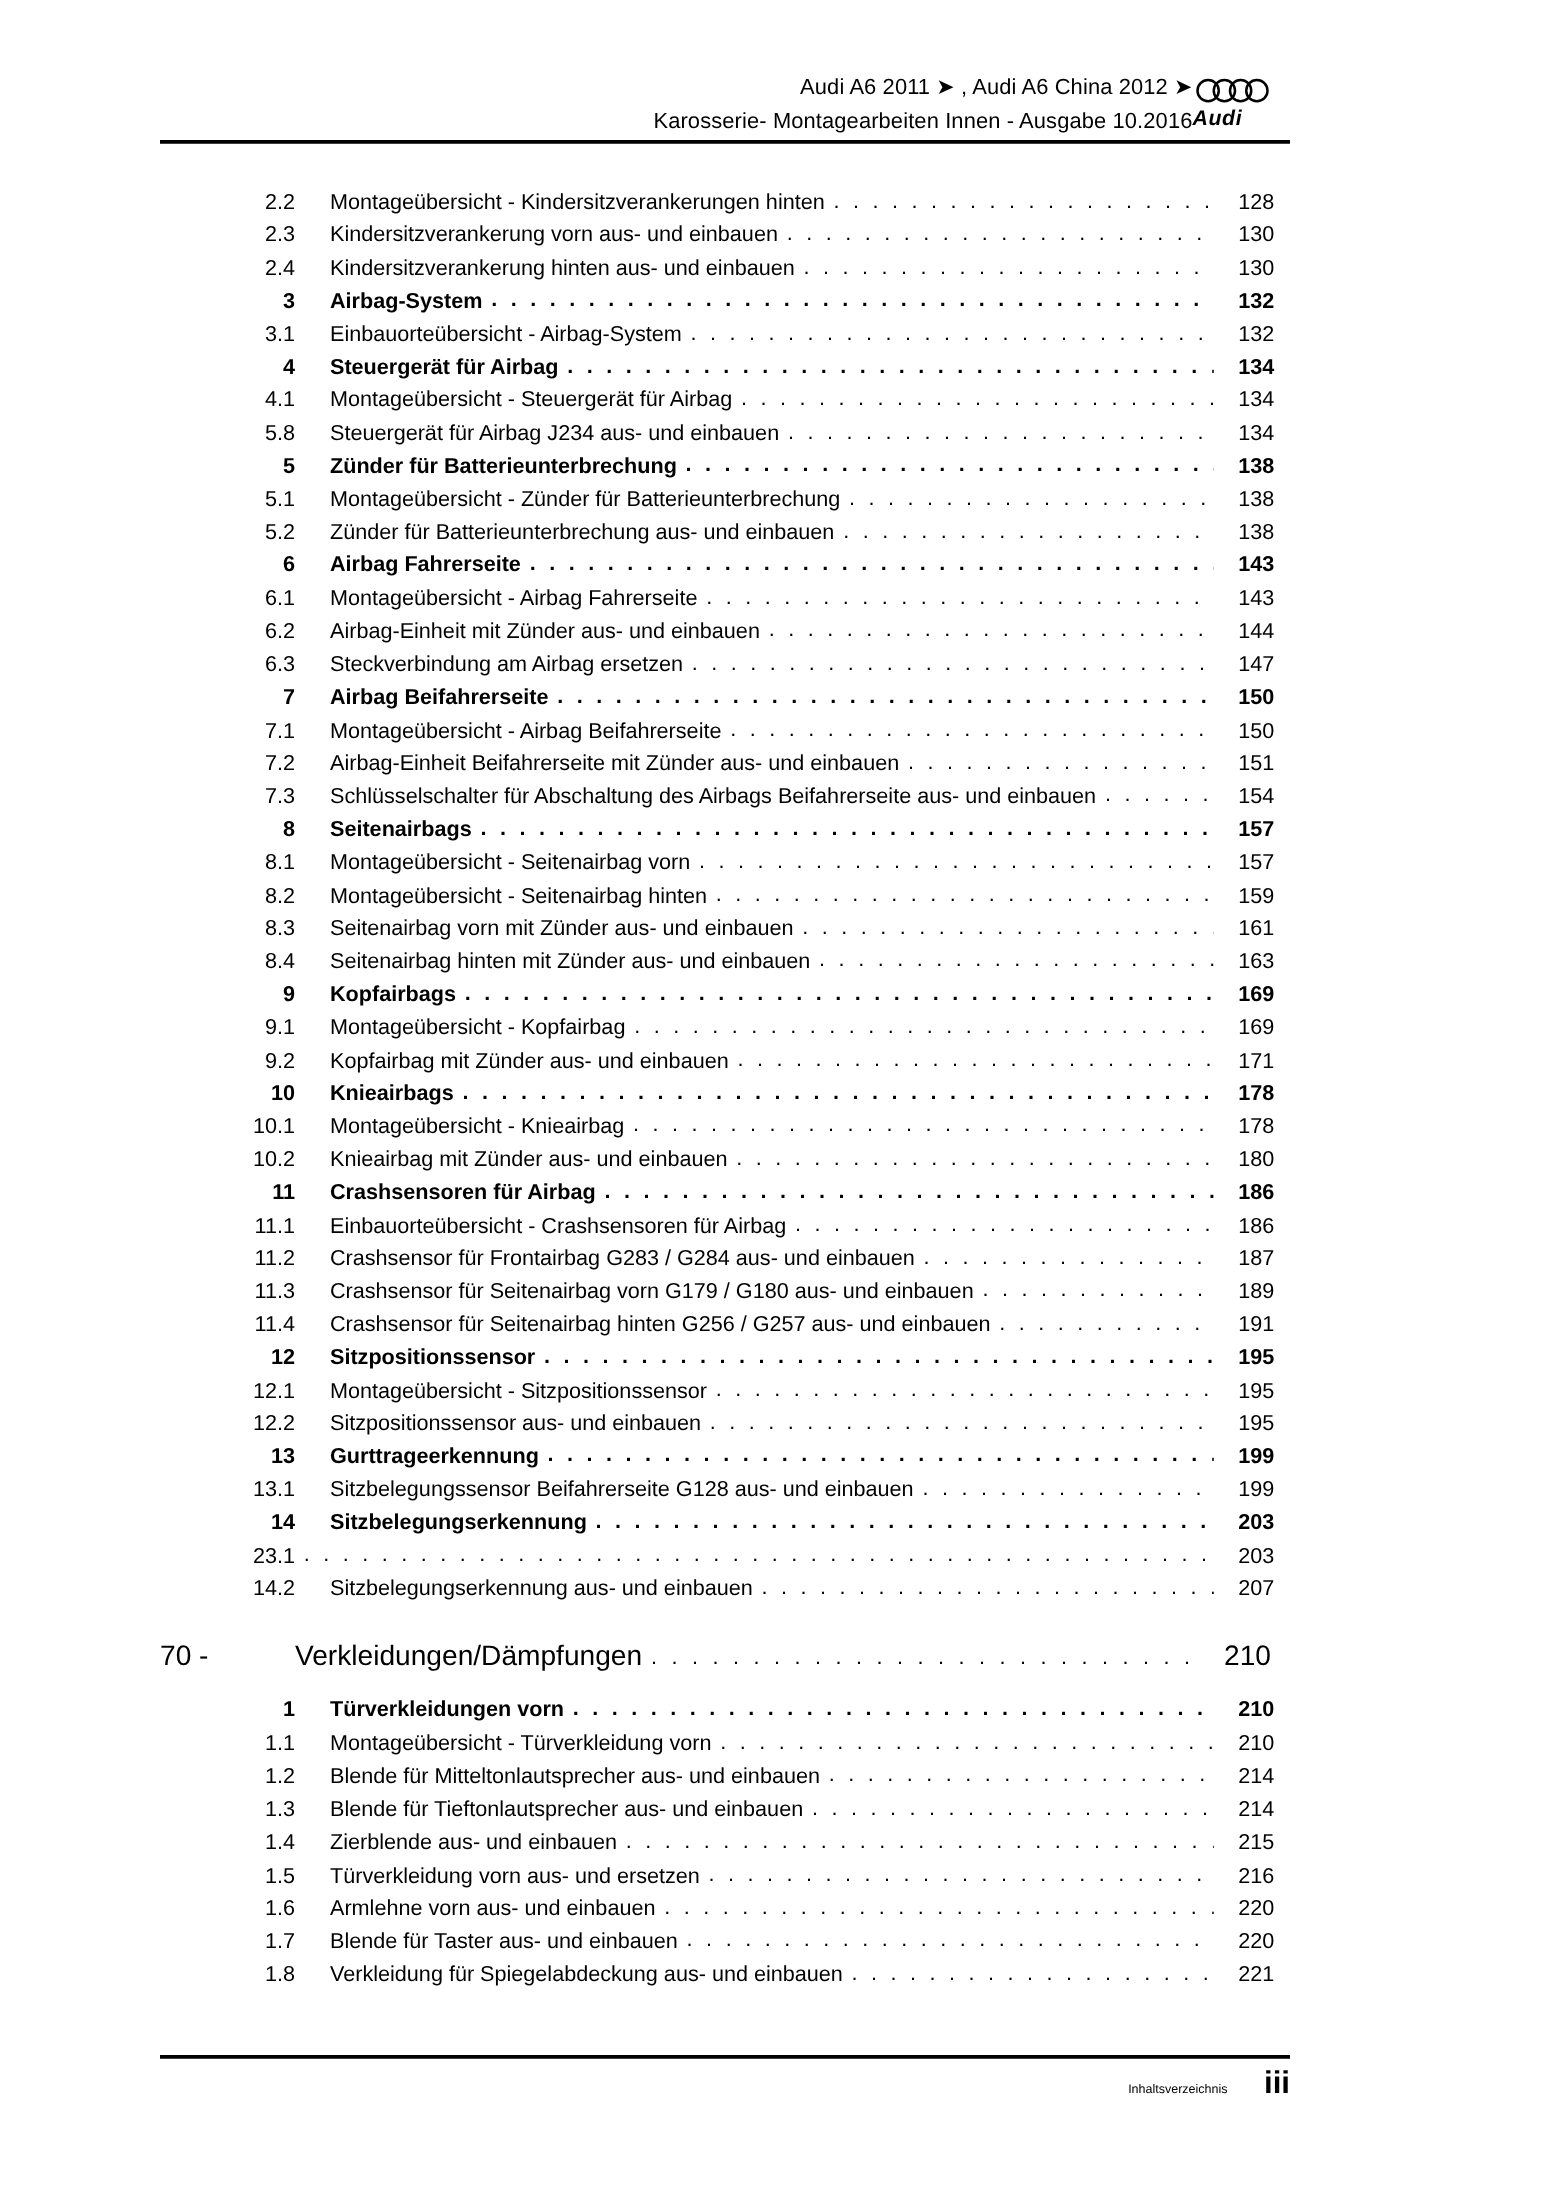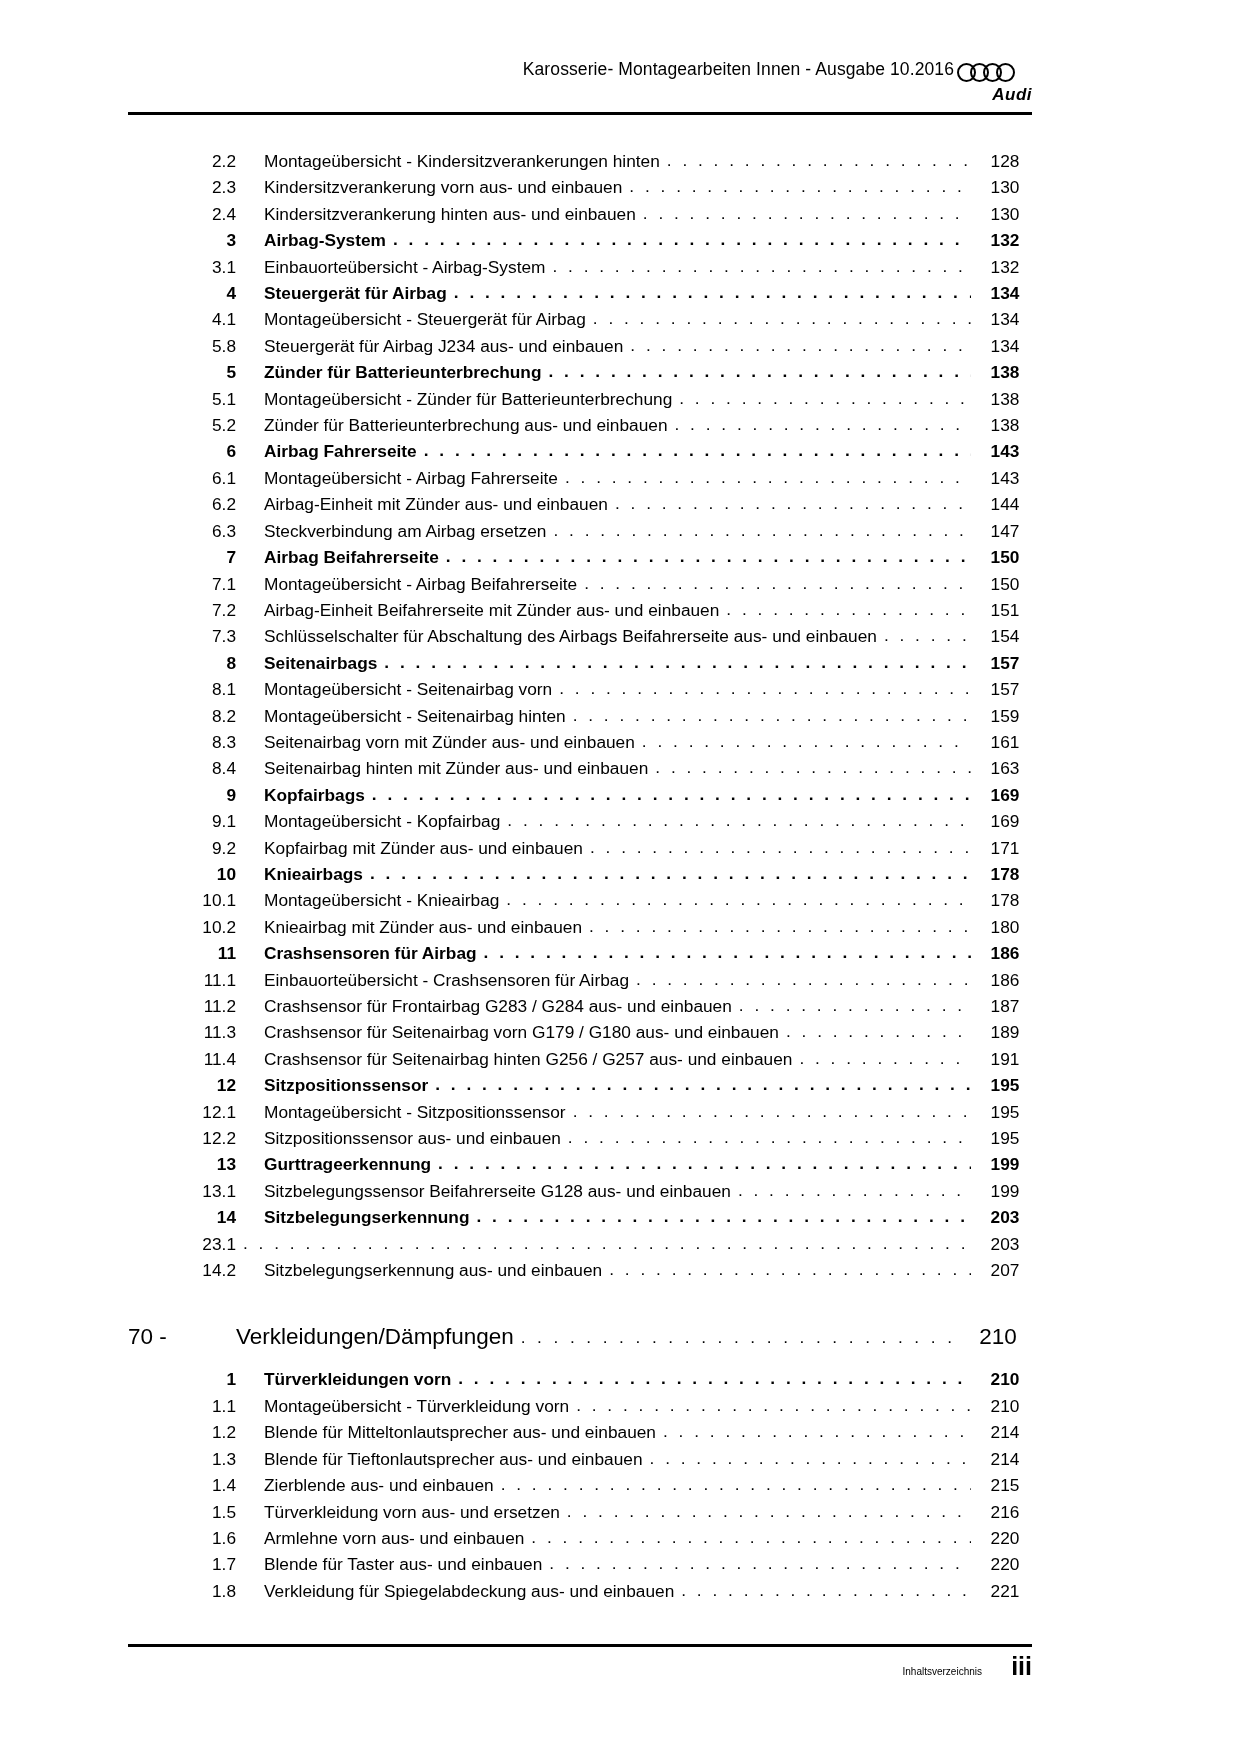--- a/index.html
+++ b/index.html
@@ -42,21 +42,21 @@
     top: 112px;
     width: 904px;
     height: 2.5px;
     background: #000;
   }
   .audi-logo {
     position: absolute;
     right: 0px;
     top: 2px;
     width: 78px;
-    text-align: right;
+    text-align: left;
   }
   .rings {
     position: relative;
     height: 26px;
     width: 72px;
     margin: 0 auto;
   }
   .rings span {
     position: absolute;
     top: 5px;
@@ -128,21 +128,20 @@
     font-weight: normal;
   }
   .row.chapter .num {
     width: 108px;
     flex: 0 0 108px;
     text-align: left;
     padding-left: 0px;
   }
   .row.chapter .title {
     padding-left: 0px;
-    margin-top: 12px;
   }
   .row.chapter .pg {
     flex: 0 0 68px;
     font-size: 22.5px;
   }
   .row.chapter .dots { letter-spacing: 3.4px; }
 
   .spacer-sm { height: 8px; }
   .spacer-md { height: 22px; }
 
@@ -174,20 +173,21 @@
     width: 34px;
     text-align: right;
   }
 </style>
 </head>
 <body>
 
 <div class="page">
 
   <div class="header">
+    <div class="header-text">Audi A6 2011 ➤ , Audi A6 China 2012 ➤</div>
     <div class="header-text">Karosserie- Montagearbeiten Innen - Ausgabe 10.2016</div>
     <div class="audi-logo">
       <div class="rings">
         <span></span>
           <span></span>
           <span></span>
           <span></span>
       </div>
       <div class="audi-word">Audi</div>
     </div>

